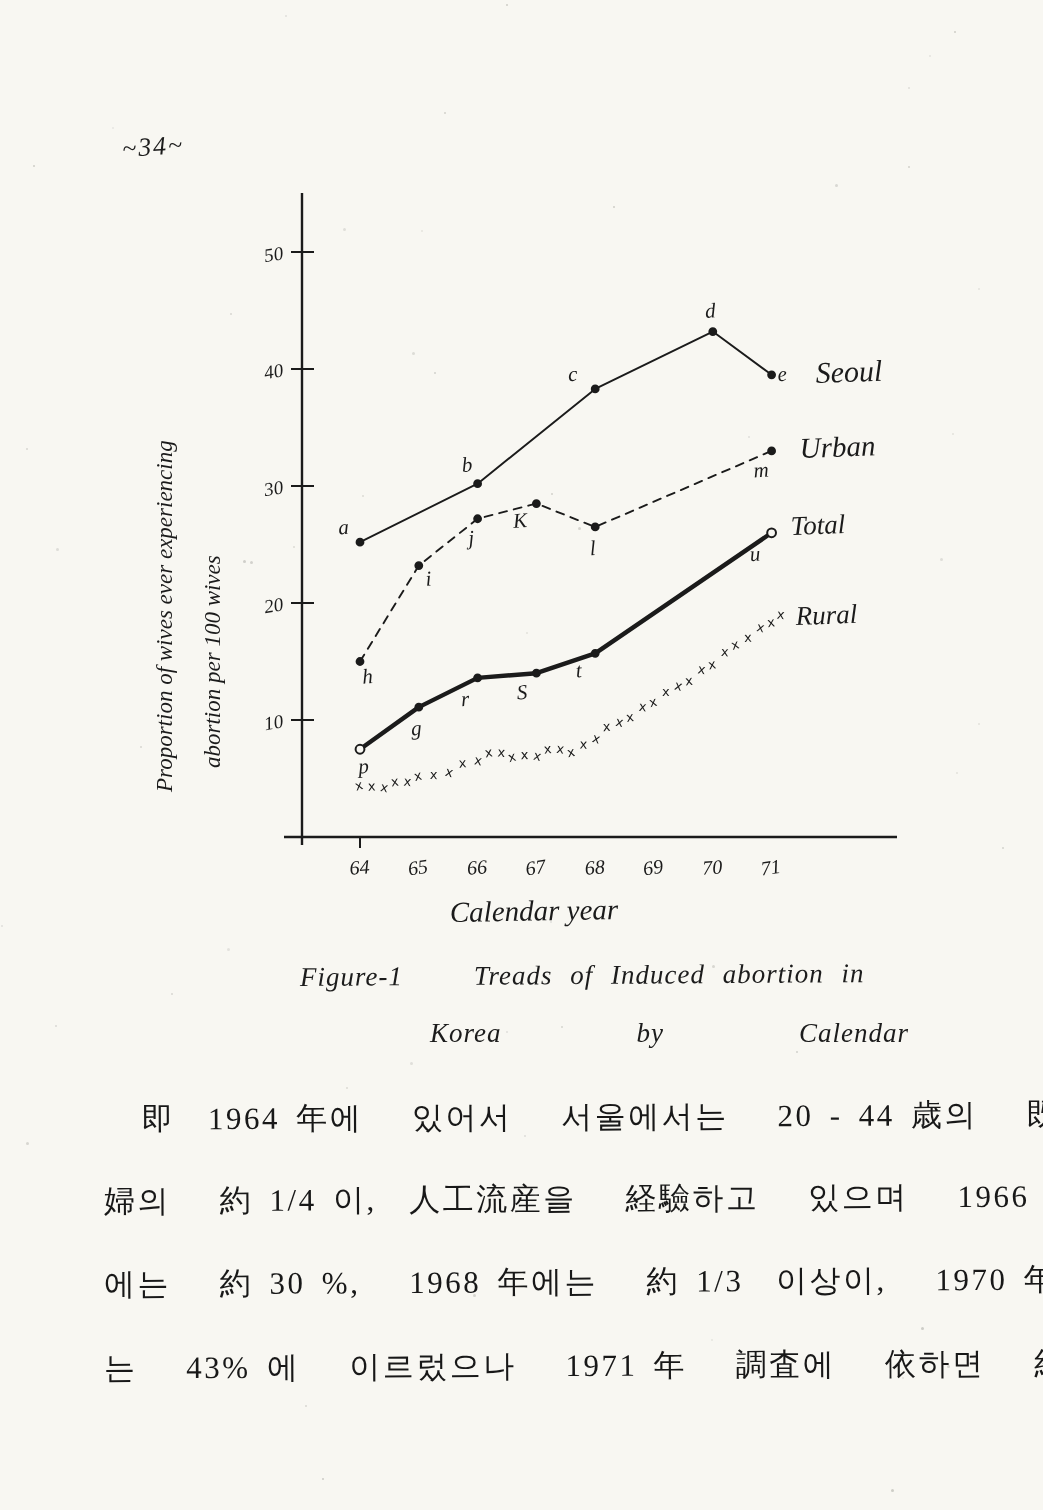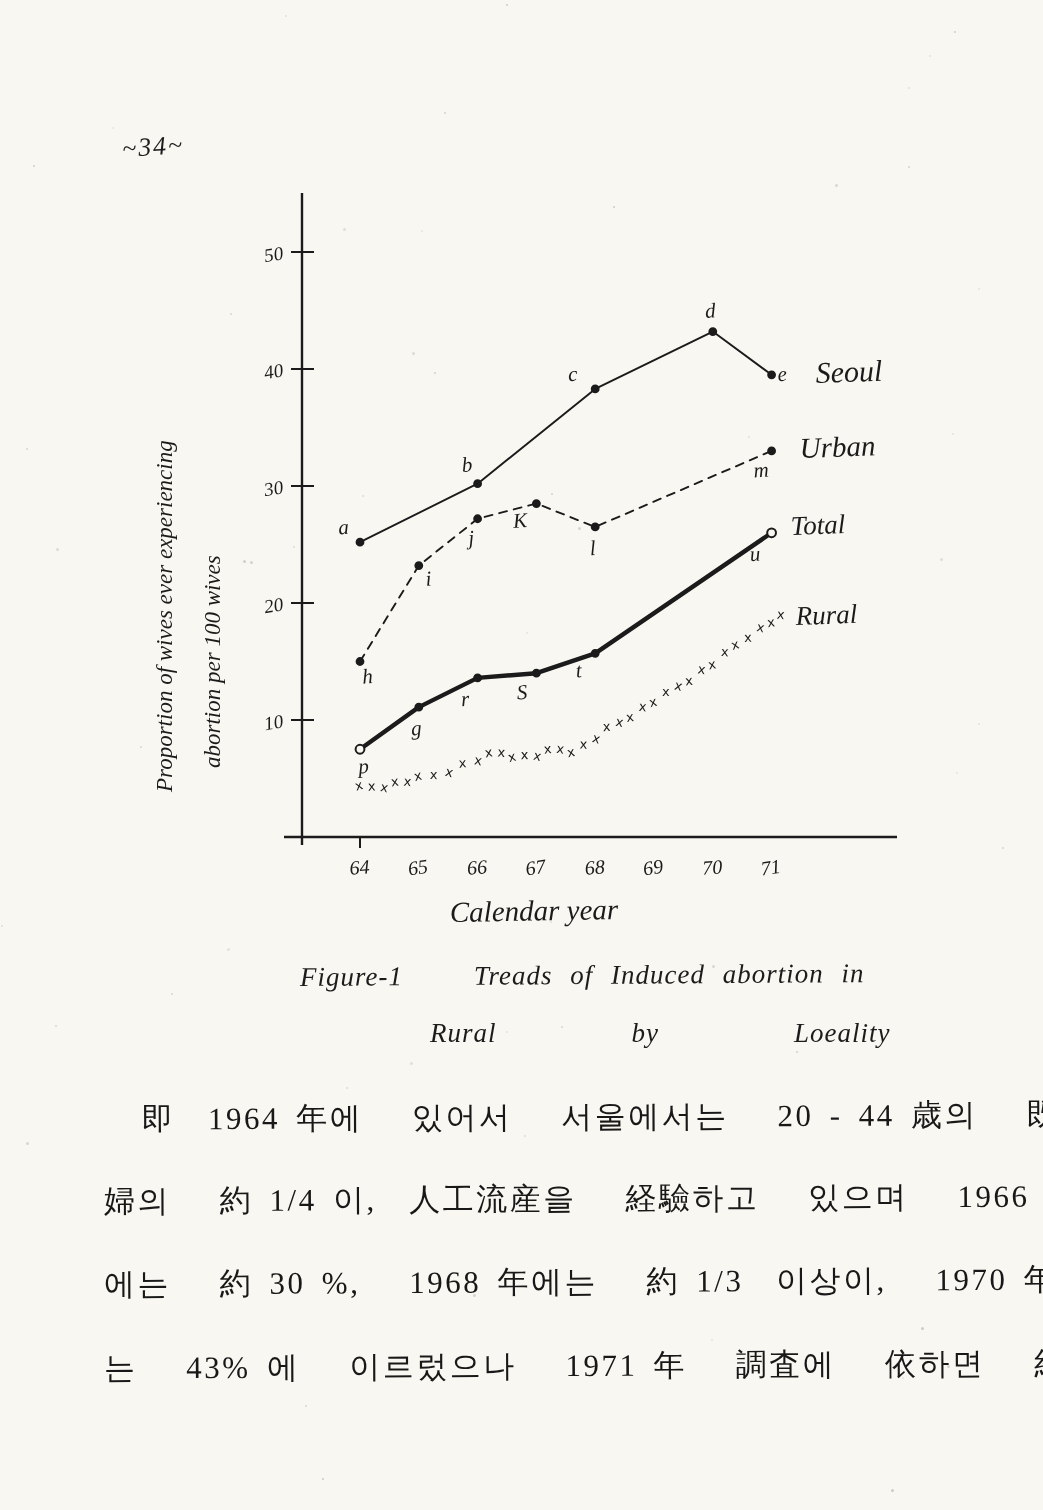--- a/index.html
+++ b/index.html
@@ -151,21 +151,21 @@
     <text x="724.5600000000002" y="656.28" text-anchor="middle" font-size="13" font-style="normal" font-family="&quot;DejaVu Sans&quot;, sans-serif" fill="#1b1b1b" transform="rotate(3 724.5600000000002 656.28)">x</text>
     <text x="736.3200000000004" y="649.12" text-anchor="middle" font-size="13" font-style="normal" font-family="&quot;DejaVu Sans&quot;, sans-serif" fill="#1b1b1b" transform="rotate(-15 736.3200000000004 649.12)">x</text>
     <text x="748.0799999999997" y="641.96" text-anchor="middle" font-size="13" font-style="normal" font-family="&quot;DejaVu Sans&quot;, sans-serif" fill="#1b1b1b" transform="rotate(-2 748.0799999999997 641.96)">x</text>
     <text x="759.8399999999998" y="631.64" text-anchor="middle" font-size="13" font-style="normal" font-family="&quot;DejaVu Sans&quot;, sans-serif" fill="#1b1b1b" transform="rotate(11 759.8399999999998 631.64)">x</text>
     <text x="771.5999999999999" y="626.82" text-anchor="middle" font-size="13" font-style="normal" font-family="&quot;DejaVu Sans&quot;, sans-serif" fill="#1b1b1b" transform="rotate(-7 771.5999999999999 626.82)">x</text>
     <text x="780.4200000000003" y="618.8399999999999" text-anchor="middle" font-size="13" font-style="normal" font-family="&quot;DejaVu Sans&quot;, sans-serif" fill="#1b1b1b" transform="rotate(6 780.4200000000003 618.8399999999999)">x</text>
     <text x="796" y="625" text-anchor="start" font-size="27" font-style="italic" font-family="&quot;Liberation Serif&quot;, serif" fill="#1b1b1b" transform="rotate(-2 796 625)">Rural</text>
   </svg>
 
 <div id="caption1" class="hand caption">Figure-1    Treads of Induced abortion in</div>
-<div id="caption2" class="hand caption">Rural    by    Loeality</div>
+<div id="caption2" class="hand caption">Korea    by    Calendar</div>
 
 <div id="bl0" class="bodyline">即  1964 年에   있어서   서울에서는   20 - 44 歳의   既婚</div>
 <div id="bl1" class="bodyline">婦의   約 1/4 이,  人工流産을   経驗하고   있으며   1966 年</div>
 <div id="bl2" class="bodyline">에는   約 30 %,   1968 年에는   約 1/3  이상이,   1970 年에</div>
 <div id="bl3" class="bodyline">는   43% 에   이르렀으나   1971 年   調査에   依하면   約</div>
 
 <div class="speck" style="width: 2px; height: 2px; left: 952px; top: 433px; opacity: 0.2;"></div>
 <div class="speck" style="width: 2px; height: 2px; left: 551px; top: 493px; opacity: 0.34;"></div>
 <div class="speck" style="width: 2px; height: 2px; left: 561px; top: 1026px; opacity: 0.31;"></div>
 <div class="speck" style="width: 3px; height: 3px; left: 250px; top: 561px; opacity: 0.33;"></div>

